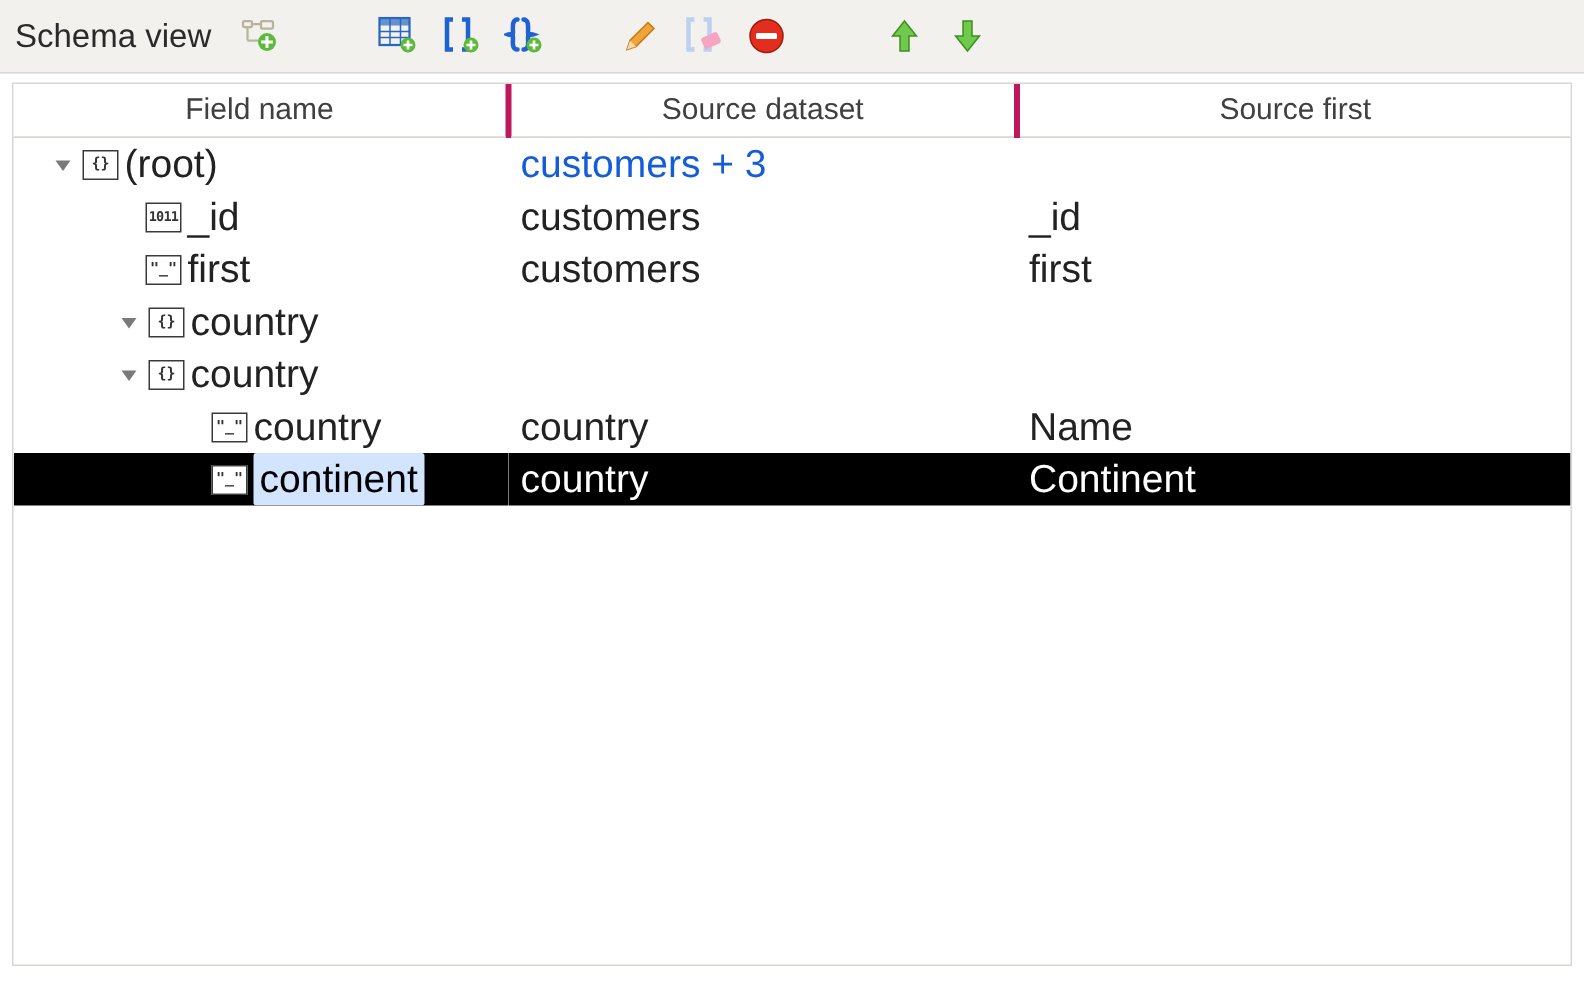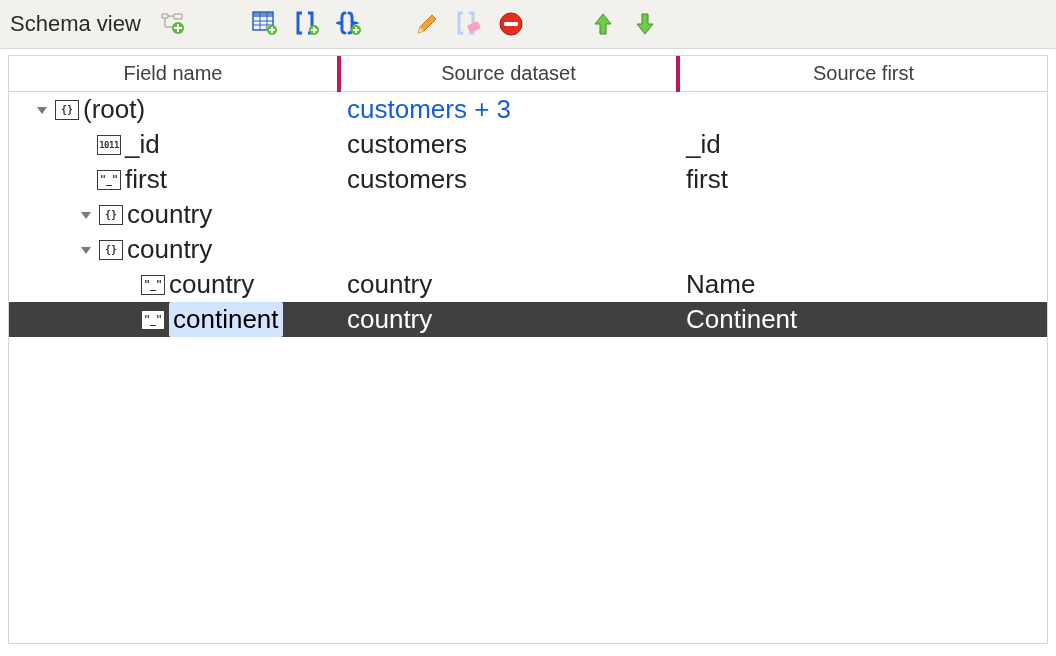--- a/index.html
+++ b/index.html
@@ -109,21 +109,21 @@
     font-size: 12px;
     font-family: monospace;
     font-weight: bold;
     color: #333;
   }
   .typeicon.obj::before { content: "{}"; font-size: 10px; }
   .typeicon.binary::before { content: "1011"; font-size: 9px; letter-spacing: -0.5px; }
   .typeicon.str::before { content: "\"_\""; font-size: 10px; }
   .link-blue { color: #145dd7; }
   tr.selected {
-    background: #404040;
+    background: #000000;
     color: #fff;
   }
   tr.selected .typeicon {
     filter: brightness(1.05);
   }
   tr.selected .cell1-label {
     background: #d3e4ff;
     color: #000;
     padding: 2px 4px;
     border-radius: 2px;

